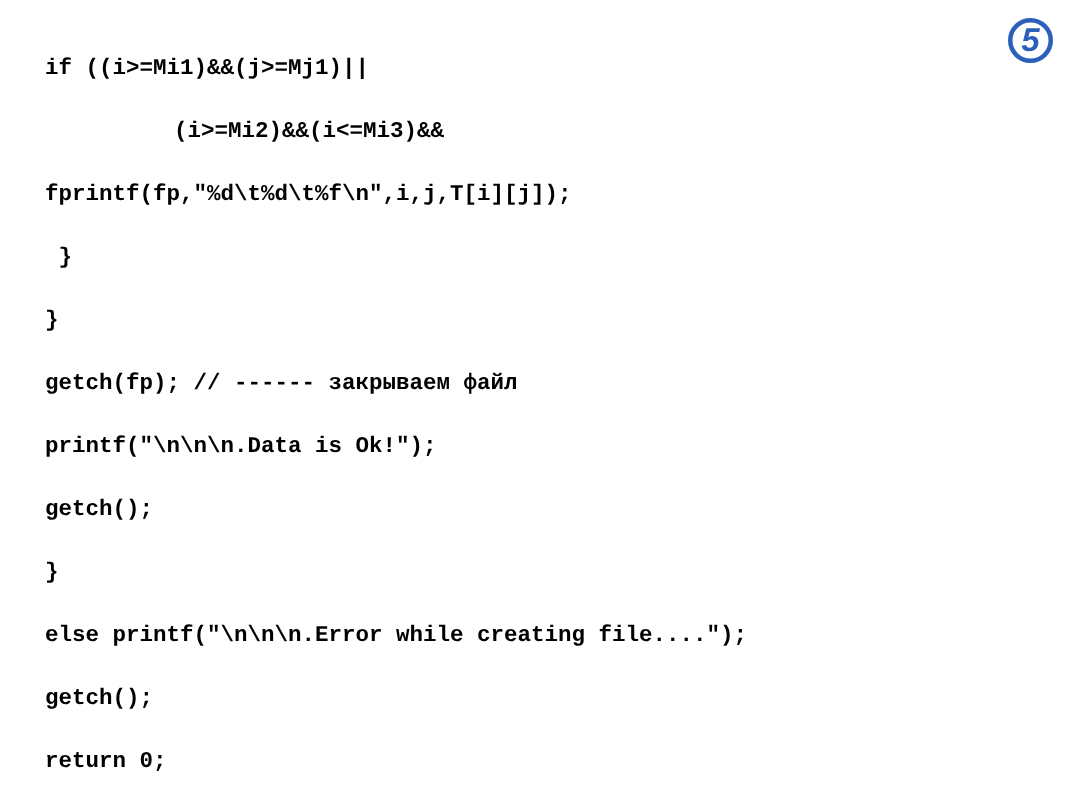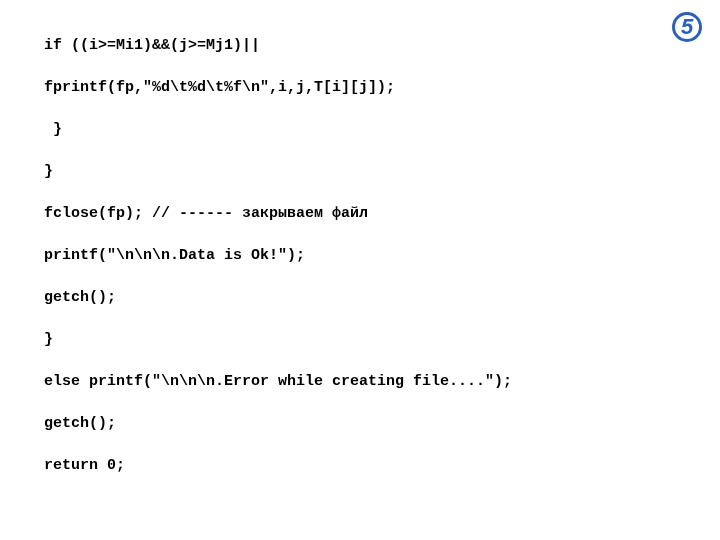--- a/index.html
+++ b/index.html
@@ -30,36 +30,37 @@
     .badge span {
       color: #2b5fb9;
       font-family: Arial, sans-serif;
       font-size: 22px;
       font-weight: bold;
       font-style: italic;
       line-height: 1;
       margin-top: -1px;
     }
     .code-block { white-space: pre; }
-    .l1 { margin-left: 18px; }
+    .l1 { margin-left: 4px; }
     .l2 { margin-left: 54px; }
   </style>
 </head>
 <body>
 
 <div class="badge">
   <span>5</span>
 </div>
 
 <div class="code-block">
 <div class="l1">if ((i&gt;=Mi1)&amp;&amp;(j&gt;=Mj1)||</div>
+<div class="l2">    (i&gt;=Mi2)&amp;&amp;(i&lt;=Mi3)&amp;&amp;</div>
 <div class="l1">fprintf(fp,"%d\t%d\t%f\n",i,j,T[i][j]);</div>
 <div class="l1"> }</div>
 <div class="l1">}</div>
-<div class="l1">fclose(fp); // ------ закрываем файл</div>
+<div class="l1">getch(fp); // ------ закрываем файл</div>
 <div class="l1">printf("\n\n\n.Data is Ok!");</div>
 <div class="l1">getch();</div>
 <div class="l1">}</div>
 <div class="l1">else printf("\n\n\n.Error while creating file....");</div>
 <div class="l1">getch();</div>
 <div class="l1">return 0;</div>
 
 </div>
 
 </body></html>

